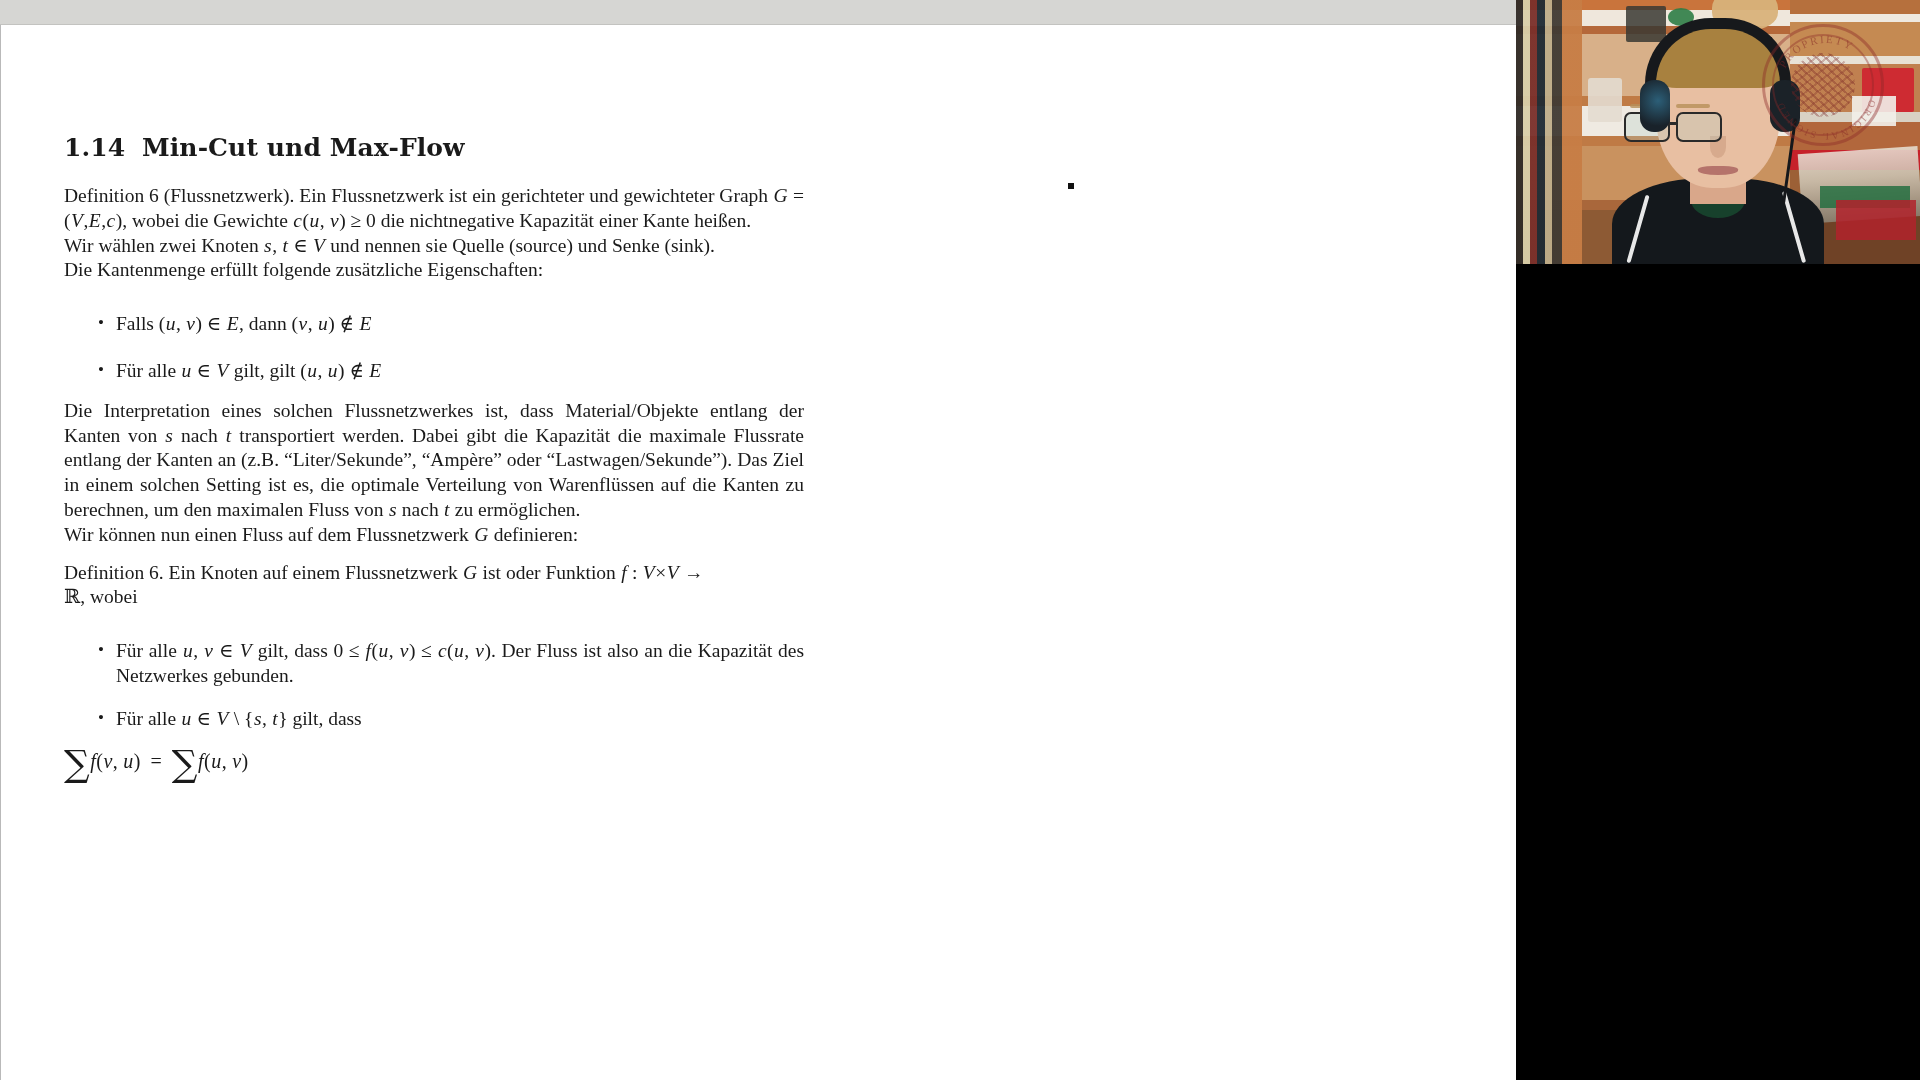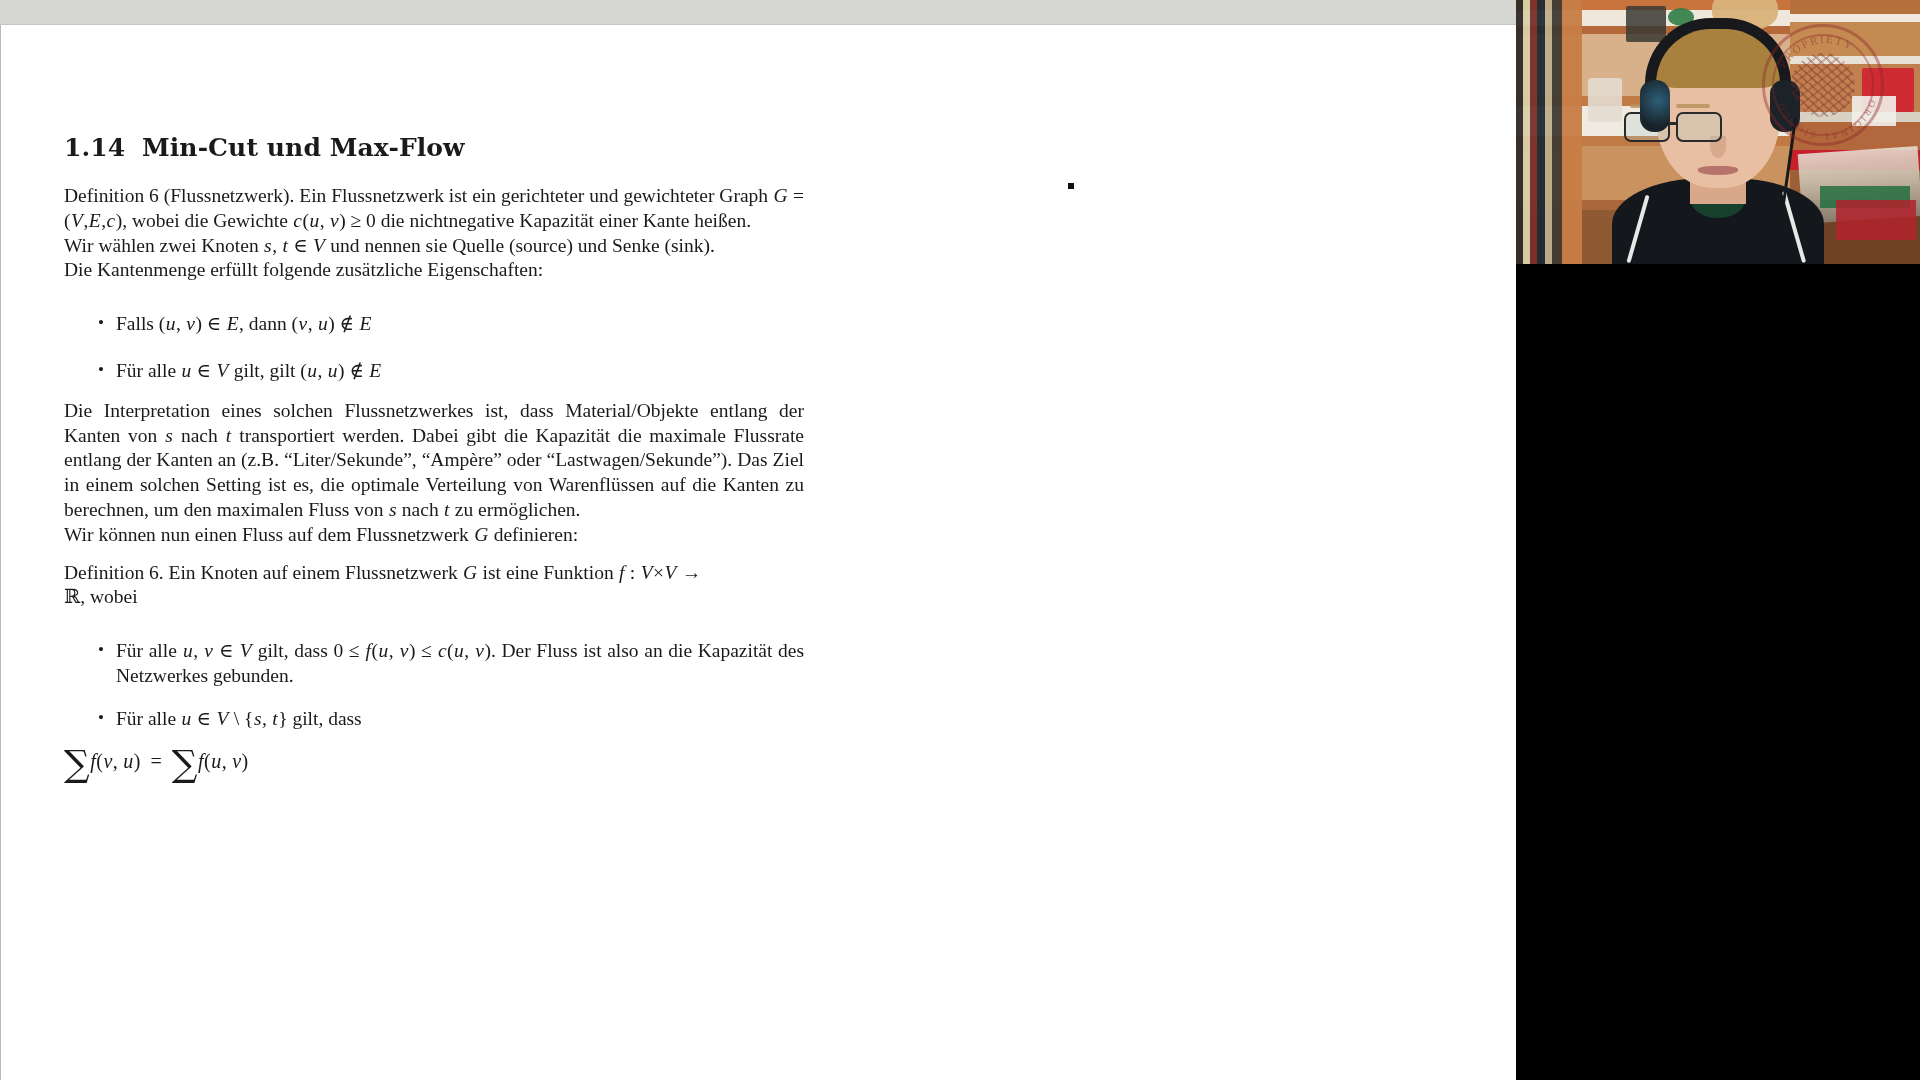--- a/index.html
+++ b/index.html
@@ -409,21 +409,21 @@
         <p class="para"><b class="bld">Definition 6</b><span> (Flussnetzwerk)</span><b class="bld">.</b><span> Ein </span><b class="bld">Flussnetzwerk</b><span> ist ein gerichteter und gewichteter Graph </span><em class="mathit">G</em><span> = (</span><em class="mathit">V</em><span>,</span><em class="mathit">E</em><span>,</span><em class="mathit">c</em><span>), wobei die Gewichte </span><em class="mathit">c</em><span>(</span><em class="mathit">u</em><span>, </span><em class="mathit">v</em><span>) ≥ 0</span><span> die nichtnegative </span><b class="bld">Kapazität</b><span> einer Kante heißen.</span><br><span>Wir wählen zwei Knoten </span><em class="mathit">s</em><span>, </span><em class="mathit">t</em><span> ∈ </span><em class="mathit">V</em><span> und nennen sie </span><b class="bld">Quelle</b><span> (source) und </span><b class="bld">Senke</b><span> (sink).</span><br><span>Die Kantenmenge erfüllt folgende zusätzliche Eigenschaften:</span></p>
 
         <ul class="bullets">
           <li><span>Falls (</span><em class="mathit">u</em><span>, </span><em class="mathit">v</em><span>) ∈ </span><em class="mathit">E</em><span>, dann (</span><em class="mathit">v</em><span>, </span><em class="mathit">u</em><span>) ∉ </span><em class="mathit">E</em></li>
           <li><span>Für alle </span><em class="mathit">u</em><span> ∈ </span><em class="mathit">V</em><span> gilt, gilt (</span><em class="mathit">u</em><span>, </span><em class="mathit">u</em><span>) ∉ </span><em class="mathit">E</em></li>
         </ul>
 
 
         <p class="para gap"><span>Die Interpretation eines solchen Flussnetzwerkes ist, dass Material/Objekte entlang der Kanten von </span><em class="mathit">s</em><span> nach </span><em class="mathit">t</em><span> transportiert werden. Dabei gibt die Kapazität die maximale Flussrate entlang der Kanten an (z.B. “Liter/Sekunde”, “Ampère” oder “Lastwagen/Sekunde”). Das Ziel in einem solchen Setting ist es, die optimale Verteilung von Warenflüssen auf die Kanten zu berechnen, um den </span><b class="bld">maximalen Fluss</b><span> von </span><em class="mathit">s</em><span> nach </span><em class="mathit">t</em><span> zu ermöglichen.</span><br><span>Wir können nun einen Fluss auf dem Flussnetzwerk </span><em class="mathit">G</em><span> definieren:</span></p>
 
-        <p class="para gap"><b class="bld">Definition 6</b><b class="bld">.</b><span> Ein </span><b class="bld">Knoten</b><span> auf einem Flussnetzwerk </span><em class="mathit">G</em><span> ist eine Funktion </span><em class="mathit">f</em><span> : </span><em class="mathit">V</em><span>×</span><em class="mathit">V</em><span> →</span><br><span class="bb">ℝ</span><span>, wobei</span></p>
+        <p class="para gap"><b class="bld">Definition 6</b><b class="bld">.</b><span> Ein </span><b class="bld">Knoten</b><span> auf einem Flussnetzwerk </span><em class="mathit">G</em><span> ist oder Funktion </span><em class="mathit">f</em><span> : </span><em class="mathit">V</em><span>×</span><em class="mathit">V</em><span> →</span><br><span class="bb">ℝ</span><span>, wobei</span></p>
 
         <ul class="bullets tight">
           <li><span>Für alle </span><em class="mathit">u</em><span>, </span><em class="mathit">v</em><span> ∈ </span><em class="mathit">V</em><span> gilt, dass 0 ≤ </span><em class="mathit">f</em><span>(</span><em class="mathit">u</em><span>, </span><em class="mathit">v</em><span>) ≤ </span><em class="mathit">c</em><span>(</span><em class="mathit">u</em><span>, </span><em class="mathit">v</em><span>). Der Fluss ist also an die Kapazität des Netzwerkes gebunden.</span></li>
           <li><span>Für alle </span><em class="mathit">u</em><span> ∈ </span><em class="mathit">V</em><span> \ {</span><em class="mathit">s</em><span>, </span><em class="mathit">t</em><span>} gilt, dass</span></li>
         </ul>
 
         <div class="formula-row">
           <span class="bigsum">∑</span><em class="mathit">f</em><span>(</span><em class="mathit">v</em><span>, </span><em class="mathit">u</em><span>)</span>
           &nbsp;<span>=</span>&nbsp;
           <span class="bigsum">∑</span><em class="mathit">f</em><span>(</span><em class="mathit">u</em><span>, </span><em class="mathit">v</em><span>)</span>

